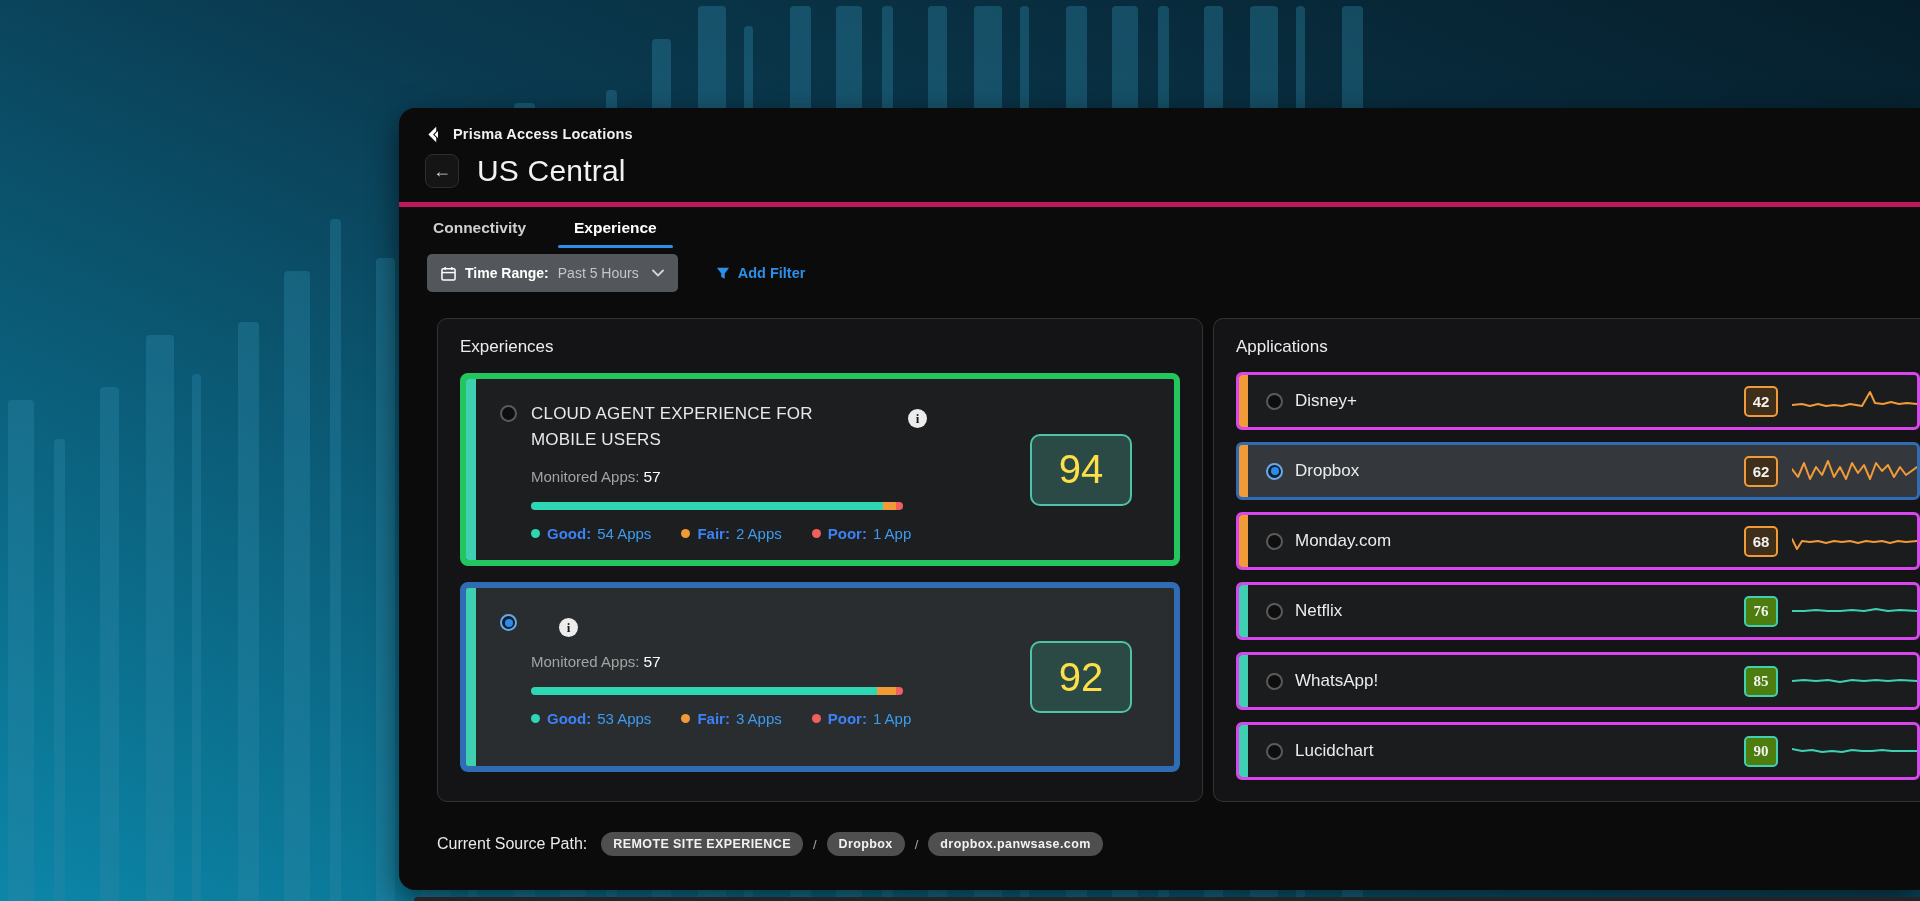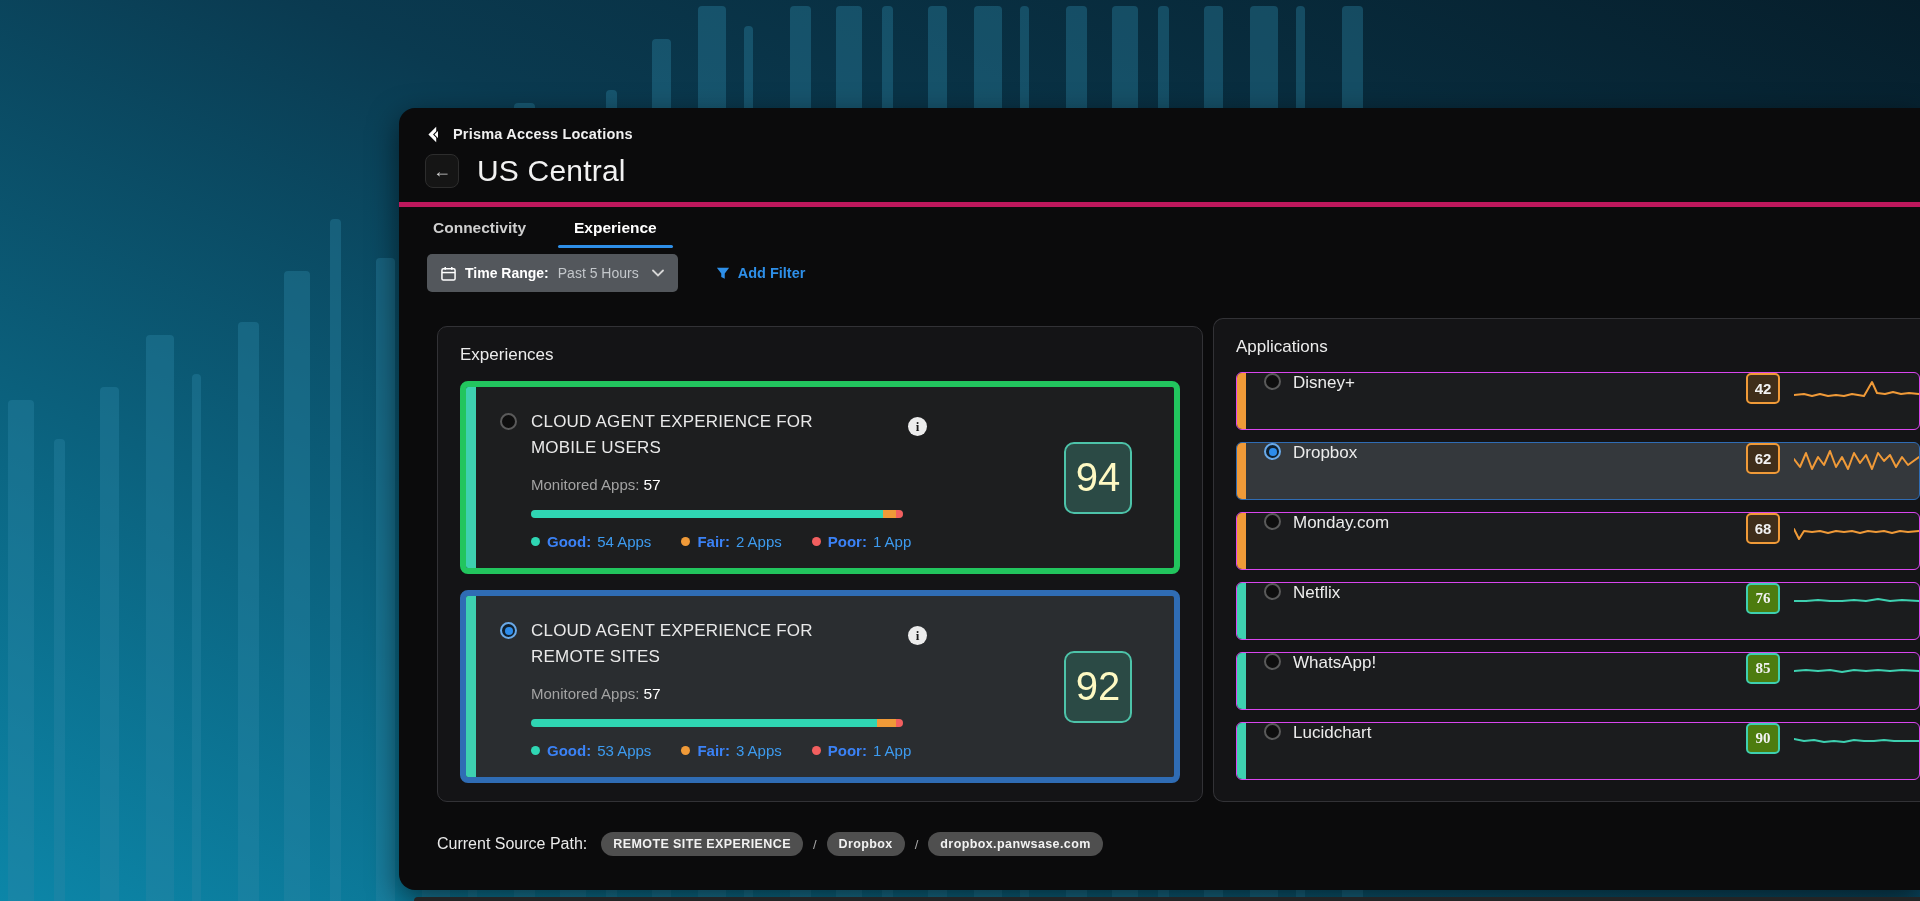--- a/index.html
+++ b/index.html
@@ -42,21 +42,21 @@
   .time-pill .lab { color:#ffffff; font-size:14px; font-weight:700; }
   .time-pill .val { color:#c3c7cb; font-size:14px; }
   .add-filter { display:flex; align-items:center; gap:8px; color:#2e8fe8; font-size:14.5px;
     font-weight:700; cursor:pointer; }
 
   
   .content { display:flex; gap:10px; margin:26px 0 0 38px; height:484px; }
   .box { background:#141416; border:1px solid #323236; border-radius:10px; }
   .box-title { color:#ececec; font-size:17px; font-weight:400; }
 
-  .box.experiences { width:766px; padding:18px 22px;margin-top:8px; }
+  .box.experiences { width:766px; padding:18px 22px; }
   .box.experiences .box-title { margin-bottom:16px; }
 
   
   .exp-card { position:relative; display:flex; background:#1d1e1f; border:6px solid #22c55e;
     border-radius:8px; margin-bottom:16px; min-height:178px; overflow:hidden; cursor:pointer; }
   .exp-card.selected { background:#2a2d30; border-color:#2f6cb4; min-height:190px; }
   .exp-bar { width:10px; flex-shrink:0; background:#3ed0b0; }
   .card-main { flex:1; padding:22px 0 18px 24px; }
   .card-head { display:flex; align-items:flex-start; }
   .radio { width:17px; height:17px; border-radius:50%; border:2px solid #5a5a5a; background:#0e0e0e;
@@ -72,30 +72,30 @@
   .card-body { margin-left:31px; margin-top:16px; }
   .monitored { font-size:15px; color:#a3a3a3; }
   .monitored b { color:#ffffff; font-weight:400; margin-left:4px; font-size:15.5px; }
   .progress { display:flex; width:372px; height:8px; border-radius:4px; overflow:hidden; margin-top:16px; background:#333; }
   .progress .seg { height:100%; }
   .legend { display:flex; gap:30px; margin-top:15px; }
   .legend .li { display:flex; align-items:center; }
   .legend .dot { width:9px; height:9px; border-radius:50%; margin-right:7px; }
   .legend .lab { color:#3b82f6; font-size:15px; font-weight:600; }
   .legend .val { color:#3d9bef; font-size:15px; margin-left:6px; }
-  .score-box { align-self:center; margin:0 42px 0 10px; width:68px; height:72px; flex-shrink:0;
-    border:2px solid #4dc3a9; border-radius:10px; background:#2b4a45; color:#fef9c3;
+  .score-box { align-self:center; margin:0 42px 0 10px; width:102px; height:72px; flex-shrink:0;
+    border:2px solid #4dc3a9; border-radius:10px; background:#2b4a45; color:#fde047;
     font-size:40px; font-weight:300; display:flex; align-items:center; justify-content:center; }
 
   
   .box.applications { flex:1; border-right:none; border-radius:10px 0 0 10px;
     padding:18px 0 18px 22px; overflow:hidden; }
   .box.applications .box-title { margin-bottom:15px; }
-  .app-row { position:relative; display:flex; align-items:flex-start; height:58px; margin-bottom:12px;
-    background:#1b1c1e; border:1px solid #d946ef; border-radius:6px; overflow:hidden; cursor:pointer; }
+  .app-row { position:relative; display:flex; align-items:center; height:58px; margin-bottom:12px;
+    background:#1b1c1e; border:3px solid #d946ef; border-radius:6px; overflow:hidden; cursor:pointer; }
   .app-row.selected { background:#34383c; border-color:#2f6cb4; }
   .app-bar { width:9px; align-self:stretch; flex-shrink:0; }
   .app-row.fair .app-bar { background:#f09a38; }
   .app-row.good .app-bar { background:#3ed0b0; }
   .app-row .radio { margin-left:18px; }
   .app-name { margin-left:12px; color:#ececec; font-size:17px; }
   .app-badge { margin-left:auto; width:34px; height:31px; border:2px solid; border-radius:5px;
     display:flex; align-items:center; justify-content:center;
     color:#f2f2f2; font-size:15px; font-weight:700; flex-shrink:0; }
   .app-row.fair .app-badge { border-color:#f09a38; background:#3f2e1a; }
@@ -233,21 +233,20 @@
           </div>
         </div>
         <div class="score-box">94</div>
       </div>
 
       <div class="exp-card selected">
         <div class="exp-bar"></div>
         <div class="card-main">
           <div class="card-head">
             <div class="radio checked"></div>
-            <div class="card-title">CLOUD AGENT EXPERIENCE FOR REMOTE SITES</div>
             <div class="info-icon">i</div>
           </div>
           <div class="card-body">
             <div class="monitored"><span>Monitored Apps:</span><b>57</b></div>
             <div class="progress">
                 <div class="seg" style="width: 93%; background: rgb(47, 214, 179);"></div>
                 <div class="seg" style="width: 5.2%; background: rgb(240, 154, 56);"></div>
                 <div class="seg" style="width: 1.8%; background: rgb(242, 95, 95);"></div>
               </div>
             <div class="legend">

